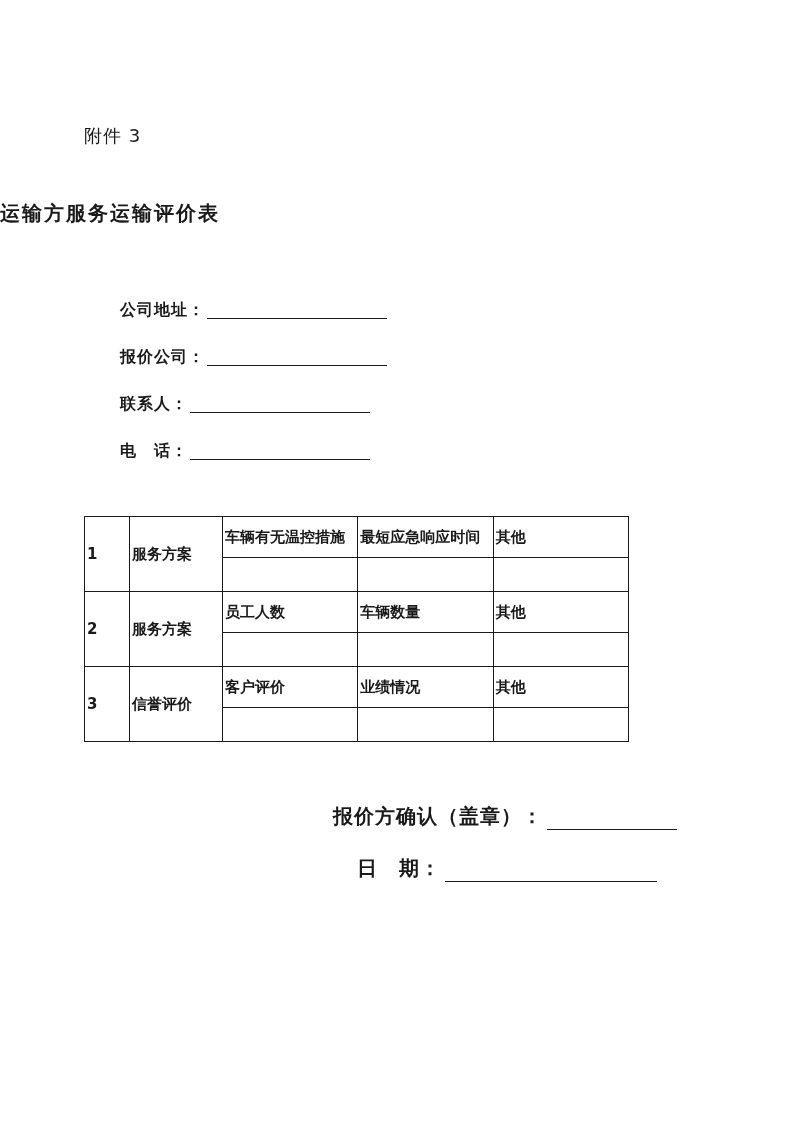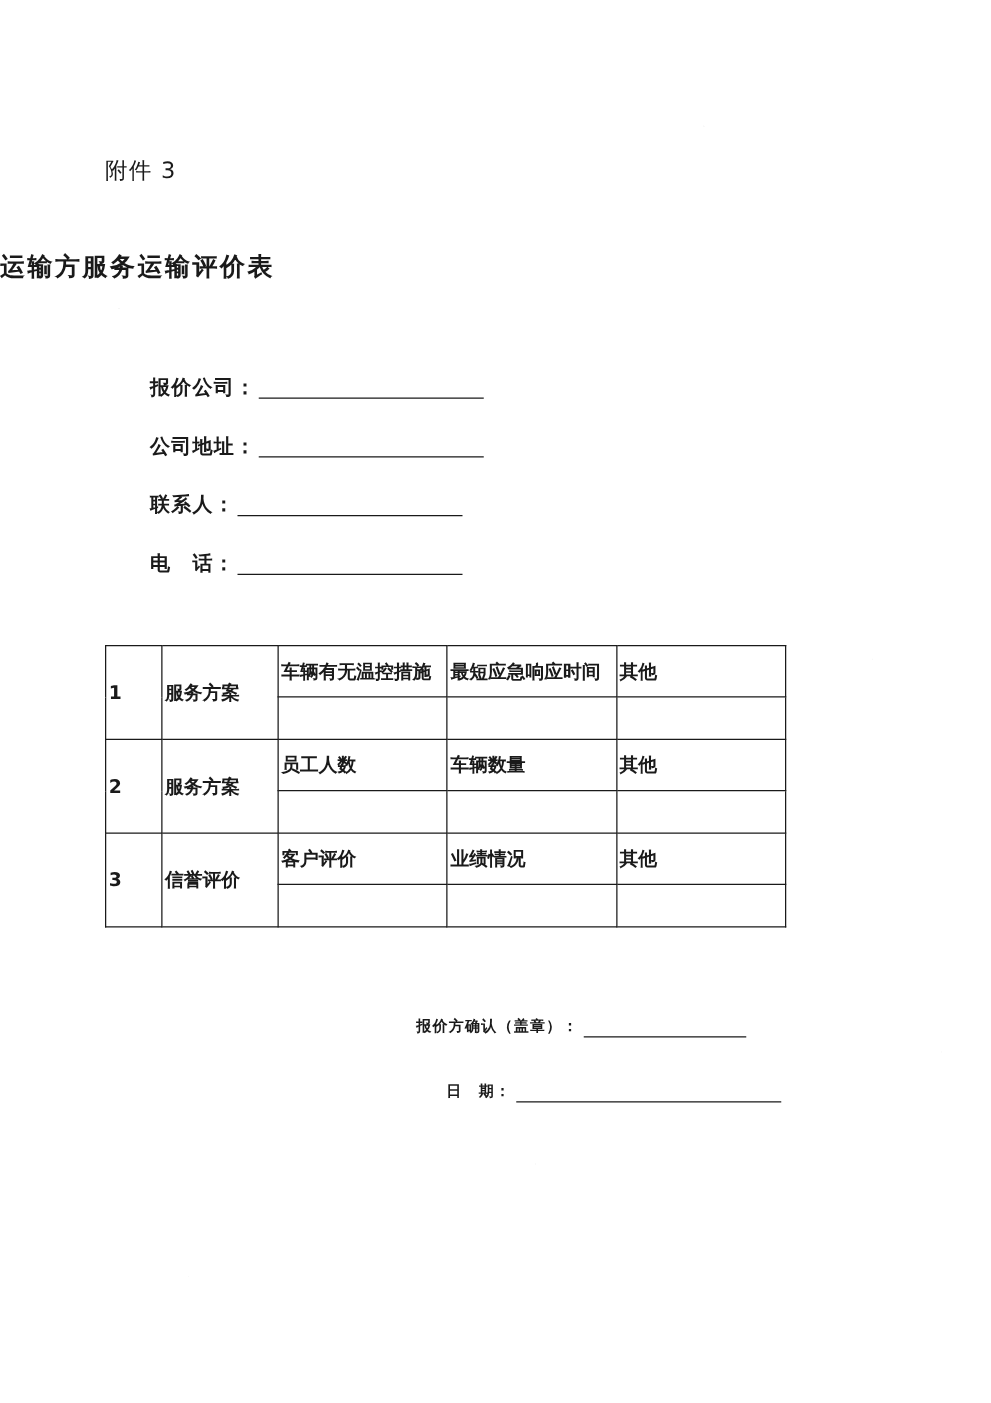--- a/index.html
+++ b/index.html
@@ -111,21 +111,21 @@
 
   .footer {
     position: absolute;
     left: 0;
     right: 0;
     top: 778px;
   }
   .footer-row {
     display: flex;
     align-items: flex-end;
-    font-size: 12px;
+    font-size: 20px;
     font-weight: bold;
     font-family: "DejaVu Sans", "Liberation Sans", sans-serif;
     height: 52px;
   }
   .footer-row .spacer-confirm { width: 333px; flex: 0 0 auto; }
   .footer-row .spacer-date { width: 357px; flex: 0 0 auto; }
   .footer-label { white-space: pre; letter-spacing: 1px; }
   .footer-blank-confirm {
     width: 130px;
     border-bottom: 1px solid #1a1a1a;
@@ -144,25 +144,25 @@
 
 <div class="page">
   <div class="noise"></div>
 
   <div class="attachment-label">附件 3</div>
 
   <div class="doc-title">运输方服务运输评价表</div>
 
   <div class="fields">
     <div class="field-row">
+      <span class="field-label">公司地址：</span>
+      <span class="field-blank"></span>
+    </div>
+    <div class="field-row">
       <span class="field-label">报价公司：</span>
-      <span class="field-blank"></span>
-    </div>
-    <div class="field-row">
-      <span class="field-label">公司地址：</span>
       <span class="field-blank"></span>
     </div>
     <div class="field-row">
       <span class="field-label">联系人：</span>
       <span class="field-blank"></span>
     </div>
     <div class="field-row">
       <span class="field-label">电　话：</span>
       <span class="field-blank"></span>
     </div>

